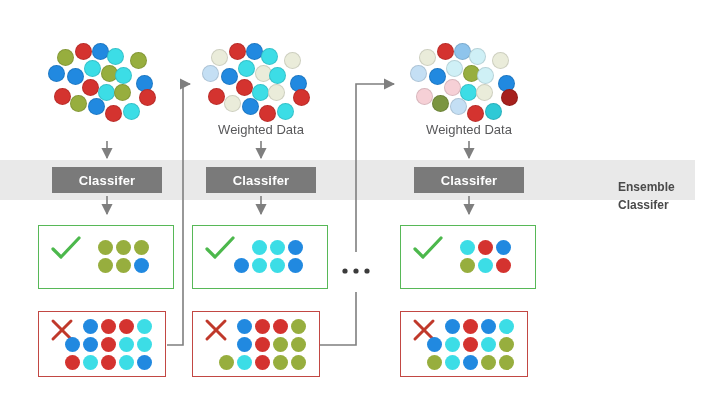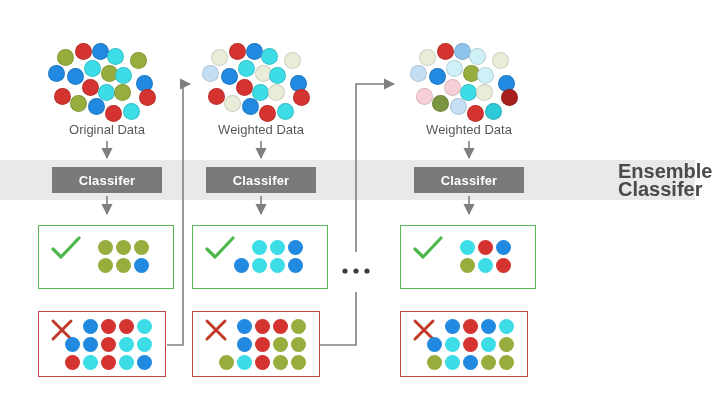--- a/index.html
+++ b/index.html
@@ -1,19 +1,19 @@
 <!DOCTYPE html>
 <html style="--band-bg: #e9e9e9; --clf-bg: #7a7a7a; --clf-text: #ffffff; --label-color: #58585a; --ens-text: #4a4a4a; --ok-border: #57b857; --bad-border: #c24743;"><head>
 <meta charset="utf-8">
 <style>
   html,body{margin:0;padding:0;background:#fff;}
   #canvas{position:relative;width:720px;height:404px;background:#fff;overflow:hidden;
           font-family:"Liberation Sans",sans-serif;}
   .band{position:absolute;left:0;top:160px;width:695px;height:40px;background:var(--band-bg,#e9e9e9);z-index:0;}
-  .band-label{position:absolute;left:618px;top:2px;font-size:20px;font-weight:600;
+  .band-label{position:absolute;left:618px;top:18px;font-size:12px;font-weight:600;
               color:var(--ens-text,#4a4a4a);line-height:18px;}
   #conn{position:absolute;left:0;top:0;z-index:1;pointer-events:none;}
   #columns .column{position:absolute;top:0;width:138px;height:404px;z-index:2;}
   .cluster{position:absolute;left:2px;top:36px;width:120px;height:90px;}
   .cdot{position:absolute;width:17px;height:17px;border-radius:50%;border:1px solid rgba(0,0,0,0.12);box-sizing:border-box;}
   .data-label{position:absolute;top:122px;left:0;width:100%;text-align:center;
               font-size:13px;color:var(--label-color,#58585a);}
   .classifier{position:absolute;top:167px;left:50%;transform:translateX(-50%);
               width:110px;height:26px;background:var(--clf-bg,#7a7a7a);
               color:var(--clf-text,#fff);display:flex;align-items:center;justify-content:center;
@@ -79,21 +79,20 @@
           <div class="cdot" style="left: 14px; top: 52px; background: rgb(212, 51, 47);"></div>
           <div class="cdot" style="left: 42px; top: 43px; background: rgb(212, 51, 47);"></div>
           <div class="cdot" style="left: 58px; top: 48px; background: rgb(60, 221, 230);"></div>
           <div class="cdot" style="left: 74px; top: 48px; background: rgb(151, 174, 62);"></div>
           <div class="cdot" style="left: 99px; top: 53px; background: rgb(212, 51, 47);"></div>
           <div class="cdot" style="left: 30px; top: 59px; background: rgb(151, 174, 62);"></div>
           <div class="cdot" style="left: 48px; top: 62px; background: rgb(33, 137, 224);"></div>
           <div class="cdot" style="left: 65px; top: 69px; background: rgb(212, 51, 47);"></div>
           <div class="cdot" style="left: 83px; top: 67px; background: rgb(60, 221, 230);"></div>
         </div>
-    <div class="data-label">Original Data</div>
     <div class="classifier">
       <span>Classifer</span>
     </div>
     <div class="box green">
       <svg class="mark check" width="32" height="28">
         <polyline points="3,15 11,23 29,4" fill="none" stroke="#4cb84c" stroke-width="3.2" stroke-linecap="round" stroke-linejoin="round"></polyline>
       </svg>
       <div class="rows">
             <div class="dotrow">
               <span class="bdot" style="background: rgb(151, 174, 62);"></span>

